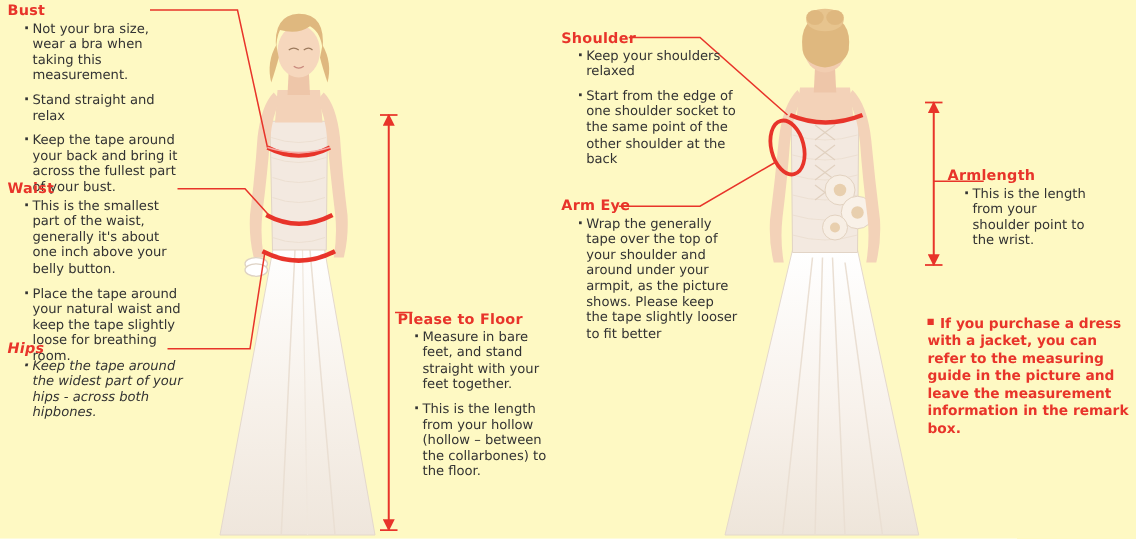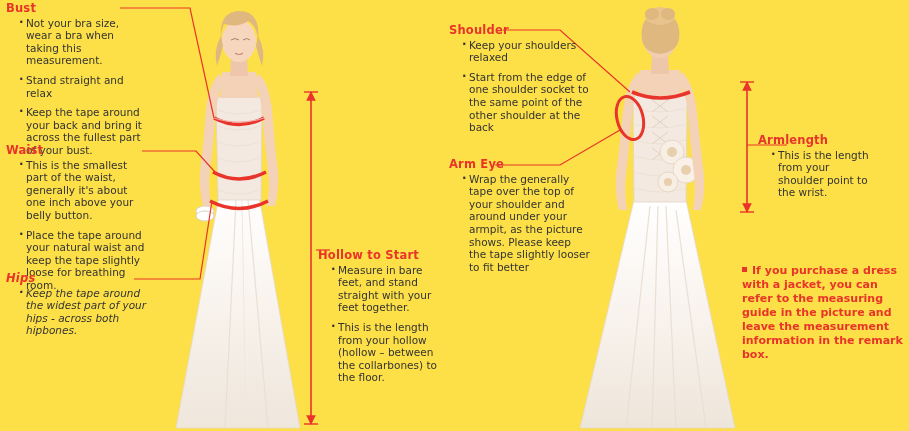--- a/index.html
+++ b/index.html
@@ -4,21 +4,21 @@
 <style>
   html, body {
     margin: 0;
     padding: 0;
     background: #ffffff;
   }
   #root {
     position: relative;
     width: 909px;
     height: 431px;
-    background: #fde047;
+    background: #fef9c3;
     font-family: "DejaVu Sans", sans-serif;
     overflow: hidden;
   }
 
   
   .block {
     position: absolute;
     color: #333333;
     font-size: 10.5px;
     line-height: 12.6px;
@@ -249,21 +249,21 @@
   </div>
 
   <div class="block" style="left:6px; top:272px; width:142px;font-style:italic;">
     <div class="heading">Hips</div>
     <ul>
       <li>Keep the tape around the widest part of your hips - across both hipbones.</li>
     </ul>
   </div>
 
   <div class="block" style="left:318px; top:249px; width:126px;">
-    <div class="heading">Hollow to Start</div>
+    <div class="heading">Please to Floor</div>
     <ul>
       <li>Measure in bare feet, and stand straight with your feet together.</li>
       <li>This is the length from your hollow (hollow – between the collarbones) to the floor.</li>
     </ul>
   </div>
 
   <div class="block" style="left:449px; top:24px; width:140px;">
     <div class="heading">Shoulder</div>
     <ul>
       <li>Keep your shoulders relaxed</li>
@@ -278,17 +278,17 @@
     </ul>
   </div>
 
   <div class="block" style="left:758px; top:134px; width:118px;">
     <div class="heading">Armlength</div>
     <ul>
       <li>This is the length from your shoulder point to the wrist.</li>
     </ul>
   </div>
 
-  <div class="note" style="left:742px; top:264px; width:162px;">
+  <div class="note" style="left:742px; top:252px; width:162px;">
     <span class="sq"></span><span class="txt">If you purchase a dress with a jacket, you can refer to the measuring guide in the picture and leave the measurement information in the remark box.</span>
   </div>
 
 </div>
 
 </body></html>

